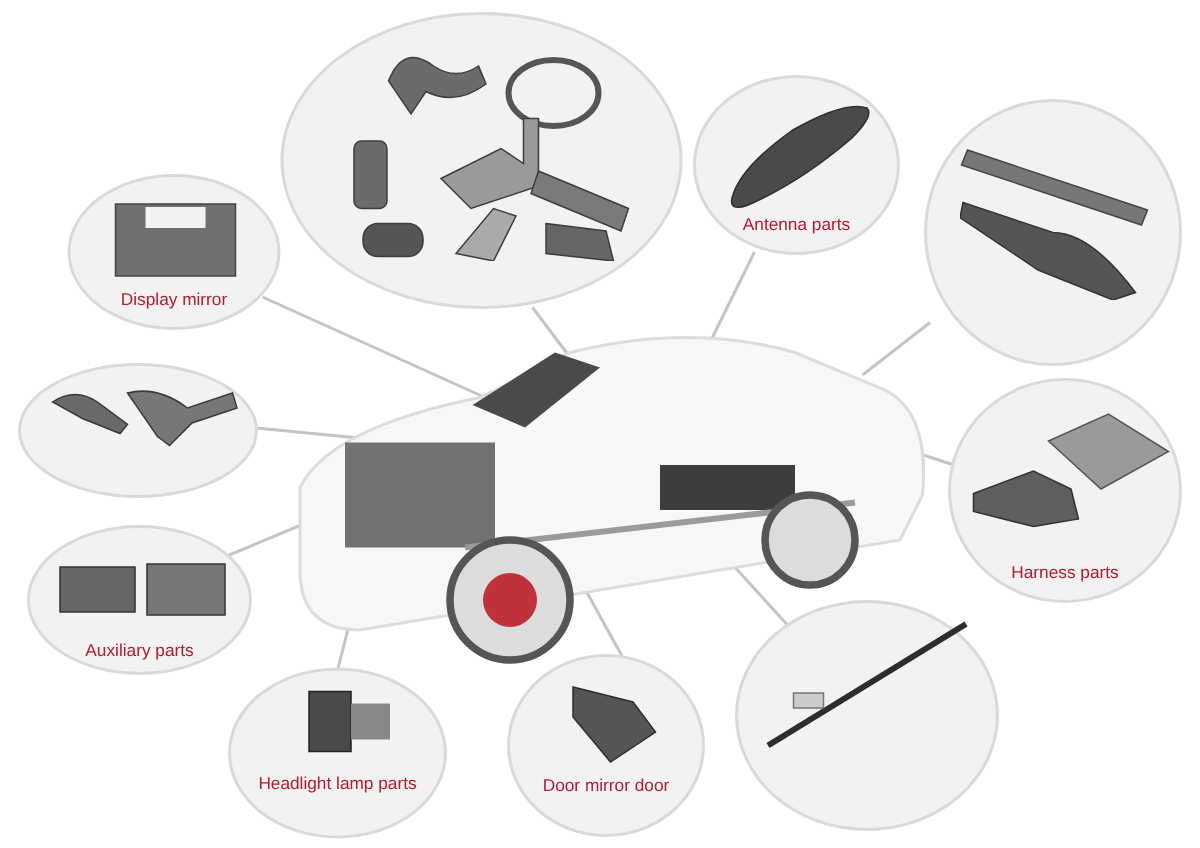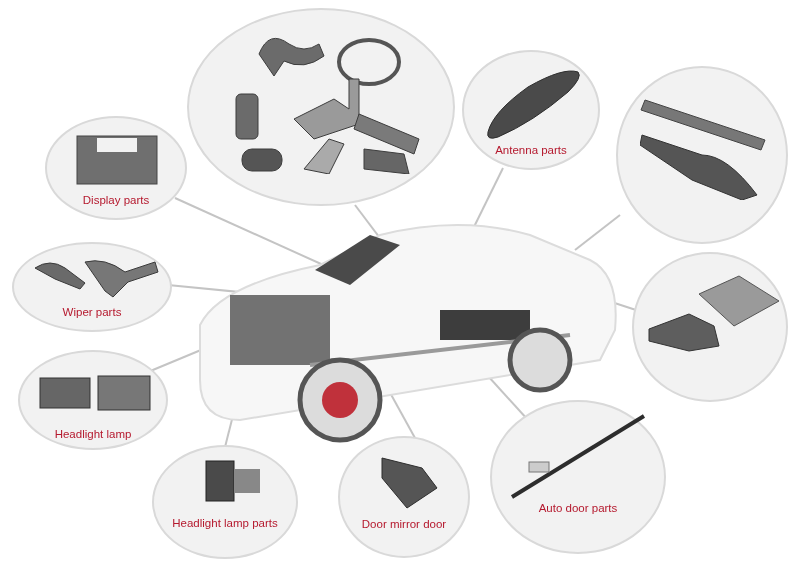--- a/index.html
+++ b/index.html
@@ -58,44 +58,44 @@
     <path d="M5 10 l120 40 l-4 10 l-120-40 z" fill="#777" stroke="#444"></path>
     <path d="M2 45 l60 20 q25 0 55 40 l-15 5 l-50-20 l-52-35 z" fill="#555" stroke="#333"></path>
   </svg>
 </div>
 
 <div class="bubble" style="left:45px; top:116px; width:142px; height:104px;">
   <svg class="part" style="left:28px;top:10px" width="86" height="58" viewBox="0 0 86 58">
     <rect x="2" y="8" width="80" height="48" fill="#6f6f6f" stroke="#444"></rect>
     <rect x="22" y="10" width="40" height="14" fill="#f2f2f2"></rect>
   </svg>
-  <div class="label" style="top:76px">Display parts</div>
+  <div class="label" style="top:76px">Display mirror</div>
 </div>
 
 <div class="bubble" style="left:12px; top:242px; width:160px; height:90px;">
   <svg class="part" style="left:16px;top:12px" width="130" height="42" viewBox="0 0 130 42">
     <path d="M5 12 q15-10 30 0 l20 15 l-5 6 l-25-10 z" fill="#6a6a6a" stroke="#3a3a3a"></path>
     <path d="M55 6 q20-5 40 10 l30-10 l3 10 l-30 10 l-15 15 l-8-6 z" fill="#777" stroke="#3a3a3a"></path>
   </svg>
-  <div class="label" style="top:62px">Wiper parts</div>
 </div>
 
 <div class="bubble" style="left:632px; top:252px; width:156px; height:150px;">
   <svg class="part" style="left:10px;top:20px" width="136" height="80" viewBox="0 0 136 80">
     <path d="M55 20 l40-18 l40 25 l-45 25 z" fill="#9a9a9a" stroke="#555"></path>
     <path d="M5 55 l40-15 l25 12 l5 20 l-30 5 l-40-10 z" fill="#5e5e5e" stroke="#333"></path>
   </svg>
+  <div class="label" style="top:122px">Harness parts</div>
 </div>
 
 <div class="bubble" style="left:18px; top:350px; width:150px; height:100px;">
   <svg class="part" style="left:16px;top:16px" width="120" height="50" viewBox="0 0 120 50">
     <rect x="4" y="10" width="50" height="30" fill="#666" stroke="#333"></rect>
     <rect x="62" y="8" width="52" height="34" fill="#777" stroke="#333"></rect>
   </svg>
-  <div class="label" style="top:76px">Headlight lamp</div>
+  <div class="label" style="top:76px">Auxiliary parts</div>
 </div>
 
 <div class="bubble" style="left:152px; top:445px; width:146px; height:114px;">
   <svg class="part" style="left:40px;top:4px" width="70" height="64" viewBox="0 0 70 64">
     <rect x="12" y="10" width="28" height="40" fill="#4a4a4a" stroke="#222"></rect>
     <rect x="40" y="18" width="26" height="24" fill="#888"></rect>
   </svg>
   <div class="label" style="top:70px">Headlight lamp parts</div>
 </div>
 
@@ -104,21 +104,20 @@
     <path d="M10 10 l40 10 l15 20 l-30 20 l-25-30 z" fill="#555" stroke="#2d2d2d"></path>
   </svg>
   <div class="label" style="top:80px">Door mirror door</div>
 </div>
 
 <div class="bubble" style="left:490px; top:400px; width:176px; height:154px;">
   <svg class="part" style="left:12px;top:10px" width="150" height="90" viewBox="0 0 150 90">
     <line x1="8" y1="85" x2="140" y2="4" stroke="#2d2d2d" stroke-width="4"></line>
     <rect x="25" y="50" width="20" height="10" fill="#ccc" stroke="#777"></rect>
   </svg>
-  <div class="label" style="top:100px">Auto door parts</div>
 </div>
 
 <svg class="car" viewBox="0 0 430 235">
   <path d="M10 110 q20-40 120-60 l60-30 q80-20 150 0 l60 25 q30 15 25 70 l-15 30 l-360 60 q-40 0-40-40 z" fill="#f7f7f7" stroke="#dcdcdc" stroke-width="2"></path>
   <path d="M125 55 l55-35 l30 10 l-50 40 z" fill="#4a4a4a"></path>
   <rect x="40" y="80" width="100" height="70" fill="#5a5a5a" opacity="0.85"></rect>
   <rect x="250" y="95" width="90" height="30" fill="#3d3d3d"></rect>
   <line x1="120" y1="150" x2="380" y2="120" stroke="#9a9a9a" stroke-width="4"></line>
   <circle cx="150" cy="185" r="40" fill="#dcdcdc" stroke="#555" stroke-width="5"></circle>
   <circle cx="150" cy="185" r="18" fill="#c0313b"></circle>

